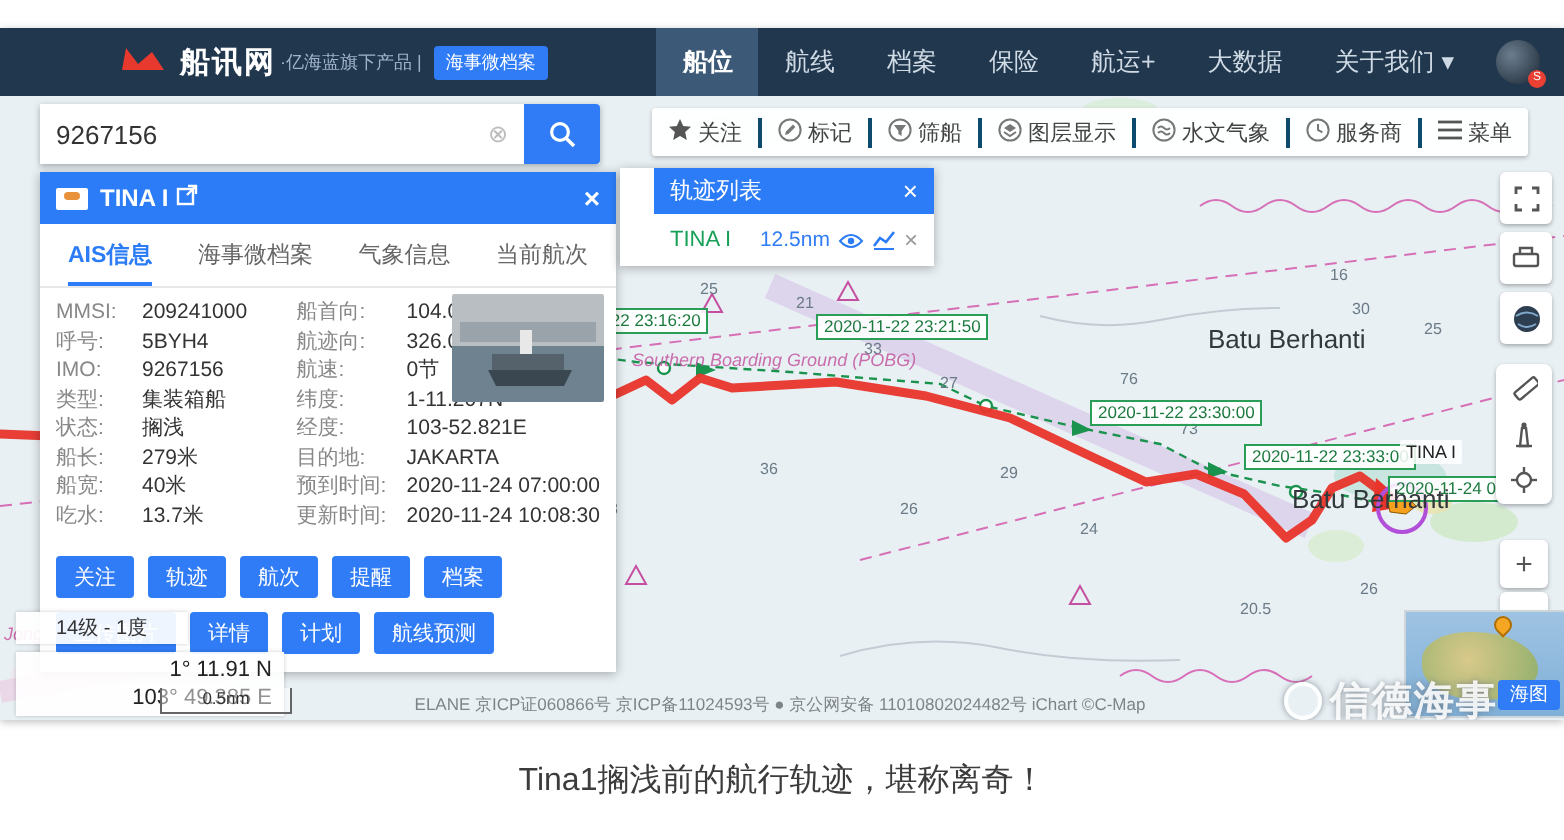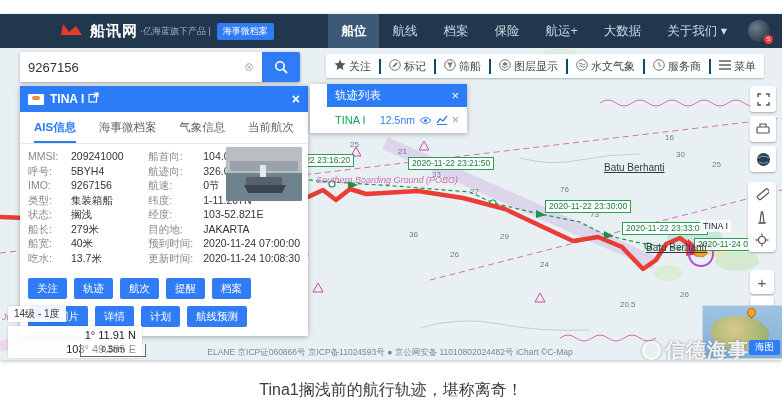--- a/index.html
+++ b/index.html
@@ -19,21 +19,21 @@
   .avatar{width:22px;height:22px;border-radius:50%;margin:0 12px 0 8px;position:relative;flex:0 0 auto;
           background:radial-gradient(circle at 35% 35%,#6b7d8f,#1b2733);}
   .avatar .badge{position:absolute;right:-3px;bottom:-2px;width:9px;height:9px;border-radius:50%;
           background:#e84033;color:#fff;font-size:6px;line-height:9px;text-align:center;}
   
   .map{position:absolute;left:0;top:34px;width:782px;height:312px;background:#e9f0f4;overflow:hidden;}
   .map svg.base{position:absolute;left:0;top:0;}
   .depth{position:absolute;font-size:8px;color:#6a7b87;}
   .track-label{position:absolute;font-size:8.5px;color:#1c7a3f;background:rgba(255,255,255,.88);
                border:1px solid #2a9d57;padding:0 3px;line-height:11px;white-space:nowrap;overflow:hidden;}
-  .place-label{position:absolute;font-size:10px;color:#33383c;white-space:nowrap;text-decoration:underline;}
+  .place-label{position:absolute;font-size:13px;color:#33383c;white-space:nowrap;}
   .chart-name{position:absolute;font-size:9px;font-style:italic;color:#c457a0;opacity:.85;white-space:nowrap;}
   .ship-map-label{position:absolute;font-size:9px;color:#222;background:rgba(255,255,255,.85);
                padding:0 3px;line-height:12px;border-radius:1px;}
   
   .searchbox{position:absolute;left:20px;top:4px;display:flex;height:30px;box-shadow:0 1px 3px rgba(0,0,0,.3);}
   .searchbox input{width:200px;border:none;outline:none;padding:0 8px;font-size:13px;color:#333;
                    font-family:"Liberation Sans",sans-serif;}
   .clear-x{width:26px;background:#fff;color:#bbb;font-size:12px;display:flex;align-items:center;justify-content:center;}
   .search-btn{width:38px;background:#2f7cf6;display:flex;align-items:center;justify-content:center;border-radius:0 2px 2px 0;cursor:pointer;}
   
@@ -94,21 +94,21 @@
   .mm-pin{position:absolute;left:44px;top:2px;width:7px;height:7px;border-radius:50% 50% 50% 0;
           transform:rotate(-45deg);background:#f5a623;border:1px solid #b06e00;}
   
   .watermark{position:absolute;left:642px;top:262px;display:flex;align-items:center;gap:4px;
              color:rgba(255,255,255,.88);text-shadow:0 0 3px rgba(110,120,130,.8);pointer-events:none;margin-top:27px;}
   .watermark .wm-logo{width:15px;height:15px;border:2px solid rgba(255,255,255,.88);border-radius:50%;
              box-shadow:0 0 3px rgba(110,120,130,.8);}
   .watermark .wm-text{font-size:20px;font-weight:bold;letter-spacing:1px;}
   
   .zoom-level{position:absolute;left:8px;top:258px;background:rgba(255,255,255,.92);font-size:10px;
-              color:#333;padding:1px 6px;box-shadow:0 0 2px rgba(0,0,0,.2);}
+              color:#333;padding:1px 20px;box-shadow:0 0 2px rgba(0,0,0,.2);}
   .coords{position:absolute;left:8px;top:278px;width:122px;background:rgba(255,255,255,.92);font-size:11px;
           color:#222;text-align:right;padding:2px 6px;line-height:14px;box-shadow:0 0 2px rgba(0,0,0,.2);}
   .scalebar{position:absolute;left:80px;top:296px;width:64px;height:12px;border:1px solid #666;border-top:none;
             background:rgba(255,255,255,.5);font-size:8.5px;color:#333;text-align:center;line-height:11px;}
   .copyright{position:absolute;left:150px;top:299px;width:480px;text-align:center;font-size:8.5px;
              color:rgba(90,95,100,.75);white-space:nowrap;}
   
   .caption{position:absolute;left:0;right:0;top:380px;text-align:center;font-size:16px;color:#3c3c3c;}
 </style>
 </head>
@@ -197,21 +197,21 @@
           <span class="depth" style="left: 432px; top: 122px;">33</span>
           <span class="depth" style="left: 470px; top: 139px;">27</span>
           <span class="depth" style="left: 500px; top: 184px;">29</span>
           <span class="depth" style="left: 560px; top: 137px;">76</span>
           <span class="depth" style="left: 590px; top: 162px;">73</span>
           <span class="depth" style="left: 676px; top: 102px;">30</span>
           <span class="depth" style="left: 665px; top: 85px;">16</span>
           <span class="depth" style="left: 712px; top: 112px;">25</span>
           <span class="depth" style="left: 540px; top: 212px;">24</span>
           <span class="depth" style="left: 450px; top: 202px;">26</span>
-          <span class="depth" style="left: 380px; top: 182px; margin-left: 29px;">36</span>
+          <span class="depth" style="left: 380px; top: 182px;">36</span>
           <span class="depth" style="left: 300px; top: 202px;">28</span>
           <span class="depth" style="left: 250px; top: 182px;">31</span>
           <span class="depth" style="left: 200px; top: 202px;">24</span>
           <span class="depth" style="left: 150px; top: 177px;">22</span>
           <span class="depth" style="left: 620px; top: 252px;">20.5</span>
           <span class="depth" style="left: 680px; top: 242px;">26</span>
           <div class="track-label" style="left: 268px; top: 106px; max-width: 100px;">2020-11-22 23:16:20</div>
           <div class="track-label" style="left: 408px; top: 109px; max-width: 100px;">2020-11-22 23:21:50</div>
           <div class="track-label" style="left: 545px; top: 152px; max-width: 100px;">2020-11-22 23:30:00</div>
           <div class="track-label" style="left: 622px; top: 174px; max-width: 100px;">2020-11-22 23:33:00</div>

